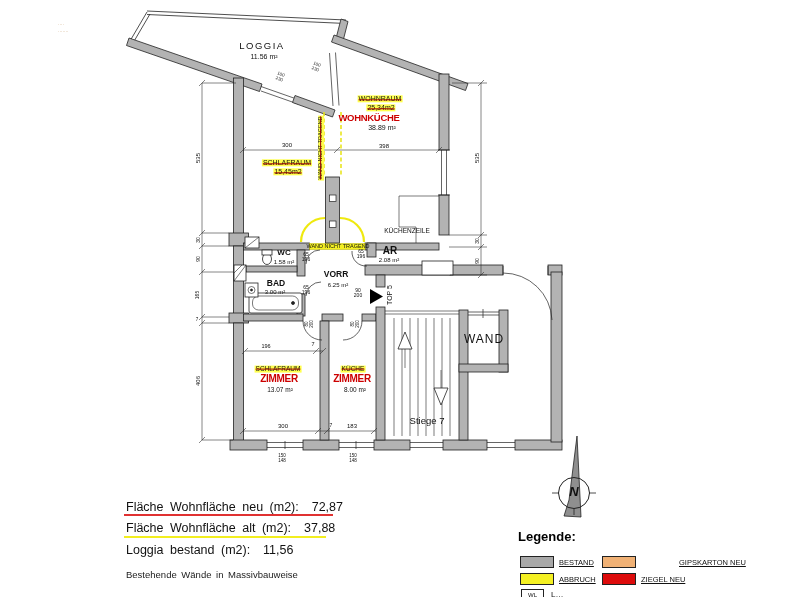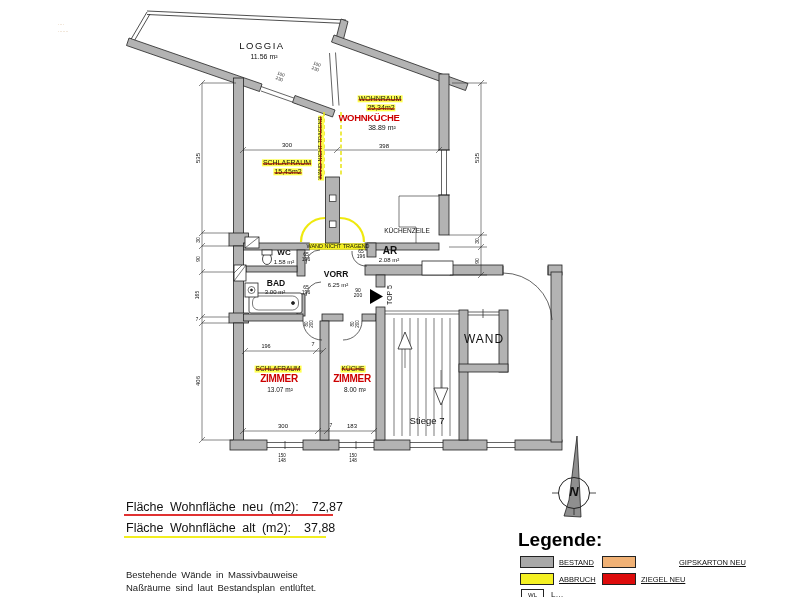--- a/index.html
+++ b/index.html
@@ -12,21 +12,21 @@
   .rot90{transform:translate(-50%,-50%) rotate(-90deg);}
   .rot20{transform:translate(-50%,-50%) rotate(19deg);}
   .old{background:#ffff4d;text-decoration:line-through;text-decoration-color:#a00000;padding:0 1px;}
   .red{color:#cc0000;font-weight:bold;letter-spacing:-0.3px;}
   .dim{font-size:6px;}
   .frac{font-size:5px;line-height:1.0;}
   .sum{position:absolute;left:126px;font-family:Liberation Sans, sans-serif;color:#111;
        font-size:12.5px;word-spacing:3px;white-space:pre;}
   .note{position:absolute;left:126px;font-size:9.5px;color:#222;word-spacing:2px;white-space:pre;}
   .uline{position:absolute;height:2px;}
-  .legend-title{position:absolute;left:518px;top:529px;font-size:19px;font-weight:bold;color:#000;}
+  .legend-title{position:absolute;left:518px;top:529px;font-size:13px;font-weight:bold;color:#000;}
   .sw{position:absolute;width:34px;height:12px;border:1px solid #222;box-sizing:border-box;}
   .sw-label{position:absolute;font-size:7.5px;color:#111;white-space:nowrap;text-decoration:underline;}
   .sw-sm{position:absolute;left:521px;top:589px;width:23px;height:12px;border:1px solid #222;
          box-sizing:border-box;font-size:6px;text-align:center;color:#111;line-height:11px;}
   .watermark{position:absolute;left:58px;top:22px;font-size:4.5px;color:#c9a06e;
              line-height:1.5;text-align:left;white-space:pre-line;}
 </style>
 </head>
 <body>
 
@@ -306,22 +306,22 @@
 <span class="lbl ctr dim" style="left:283px;top:426px;">300</span>
 <span class="lbl ctr dim" style="left:331px;top:426px;font-size:5px;">7</span>
 <span class="lbl ctr dim" style="left:352px;top:426px;">183</span>
 
 <span class="lbl ctr" style="left:574px;top:492px;font-size:13px;font-weight:bold;font-style:italic;color:#111;">N</span>
 
 <div class="sum" style="top:500px;">Fläche Wohnfläche neu (m2):  72,87</div>
 <div class="uline" style="left:124px;top:514px;width:209px;background:#e03131;"></div>
 <div class="sum" style="top:521px;">Fläche Wohnfläche alt (m2):  37,88</div>
 <div class="uline" style="left:124px;top:536px;width:202px;background:#f2ee1f;"></div>
+<div class="sum" style="top:543px;">Loggia bestand (m2):  11,56</div>
 <div class="note" style="top:569px;">Bestehende Wände in Massivbauweise</div>
-<div class="note" style="top:582px;">Naßräume sind laut Bestandsplan entlüftet.</div>
 
 <div class="legend-title">Legende:</div>
 <div class="sw" style="left:520px;top:556px;background:#a8a8a8;"></div>
 <span class="sw-label" style="left:559px;top:558px;">BESTAND</span>
 <div class="sw" style="left:602px;top:556px;background:#f0b175;"></div>
 <span class="sw-label" style="left:679px;top:558px;">GIPSKARTON NEU</span>
 <div class="sw" style="left:520px;top:573px;background:#f4f022;"></div>
 <span class="sw-label" style="left:559px;top:575px;">ABBRUCH</span>
 <div class="sw" style="left:602px;top:573px;background:#dd0b0b;"></div>
 <span class="sw-label" style="left:641px;top:575px;">ZIEGEL NEU</span>

